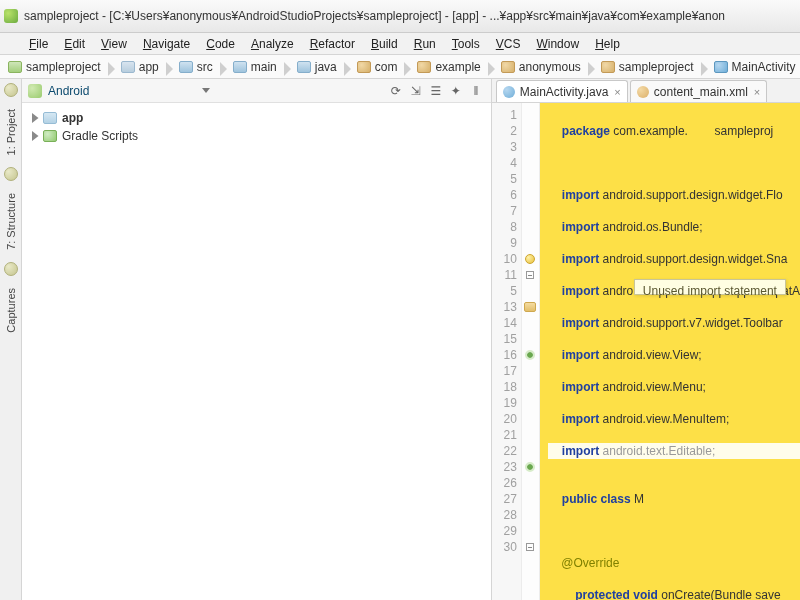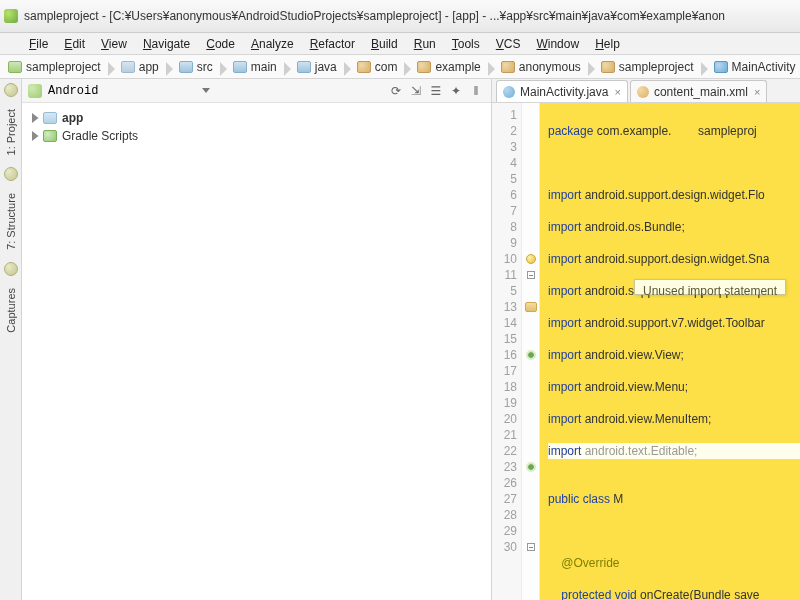--- a/index.html
+++ b/index.html
@@ -31,21 +31,21 @@
 
   
   .leftstrip { width: 22px; background: #f0f0f0; border-right: 1px solid #d5d5d5; display: flex; flex-direction: column; align-items: center; padding-top: 4px; }
   .ls-tab { writing-mode: vertical-rl; transform: rotate(180deg); padding: 6px 2px; font-size: 11px; color: #444; margin-bottom: 6px; cursor: default; }
   .ls-ic { width: 14px; height: 14px; border-radius: 50%; margin-bottom: 6px; background: radial-gradient(circle at 30% 30%, #e9e9c7,#c5c58f); border: 1px solid #b0b07a; }
 
   
   .project { width: 470px; background: #fff; border-right: 1px solid #d5d5d5; display: flex; flex-direction: column; }
   .proj-head { height: 24px; display: flex; align-items: center; padding: 0 6px; border-bottom: 1px solid #e0e0e0; background: #f6f6f6; }
   .proj-head .robot { width: 14px; height: 14px; background: radial-gradient(circle at 30% 30%, #d1eab2,#9acb6e); border-radius: 3px; margin-right: 6px; }
-  .proj-head .sel { flex: 0 0 150px; color: #000000; font-family: Liberation Mono, monospace; }
+  .proj-head .sel { flex: 0 0 150px; color: #0c4a6e; }
   .proj-head .dd { margin-left: 4px; border-left: 4px solid transparent; border-right: 4px solid transparent; border-top: 5px solid #777; }
   .proj-head .spacer { flex: 1; }
   .proj-head .tb-btn { width: 18px; height: 18px; display: flex; align-items: center; justify-content: center; color: #666; margin-left: 2px; cursor: default; }
 
   .tree { padding: 6px 4px; }
   .tree-row { display: flex; align-items: center; height: 18px; padding-left: 4px; cursor: default; }
   .tw { width: 10px; height: 10px; margin-right: 3px; display: inline-block; }
   .tw.closed { background: linear-gradient(#fff,#fff); clip-path: polygon(20% 0, 20% 100%, 85% 50%); background: #8a8a8a; }
   .tree-row .ticon { width: 14px; height: 12px; margin-right: 5px; border-radius: 2px; }
   .ti-app { background: linear-gradient(#d6e8f3,#b4d2e5); border: 1px solid #96bcd5; }
@@ -70,21 +70,21 @@
   .gutM { width: 18px; background: #fdfdfd; border-right: 1px solid #ececec; padding-top: 4px; line-height: 16px; }
   .gutM div { height: 16px; display: flex; align-items: center; justify-content: center; }
   .gm-strip { width: 12px; height: 10px; background: linear-gradient(#f5dca1,#e3bf6a); border: 1px solid #cfa84f; border-radius: 2px; }
   .gm-ovr { width: 6px; height: 6px; border-radius: 50%; background: #6aa84f; outline: 2px solid #d7ecc9; }
   .gm-bulb { width: 10px; height: 10px; border-radius: 50%; background: radial-gradient(circle at 30% 30%, #fff1a8,#e8c03a); border: 1px solid #cda52f; }
   .gm-min  { width: 8px; height: 8px; border: 1px solid #999; position: relative; }
   .gm-min::after { content:""; position:absolute; left:1px; right:1px; top:3px; height:1px; background:#888; }
 
   .code { flex: 1; padding: 4px 0 0 8px; line-height: 16px; white-space: pre; overflow: hidden; position: relative; color: #333; }
   .code div { height: 16px; }
-  .kw { color: #2040a0; font-weight: normal; }
+  .kw { color: #2040a0; font-weight: bold; margin-left: 14px; }
   .ann { color: #808000; }
   .hl { background: #fffdeb; display: inline-block; width: 100%; }
   .gray { color: #9a9a9a; }
 
   .tooltip { position: absolute; top: 176px; left: 94px; background: #fffee2; border: 1px solid #c8c598; padding: 3px 8px; color: #5a5730; font-family: "Segoe UI",sans-serif; font-size: 12px; box-shadow: 1px 1px 3px rgba(0,0,0,.12); }
 </style>
 </head>
 <body>
 
 <div class="titlebar">

